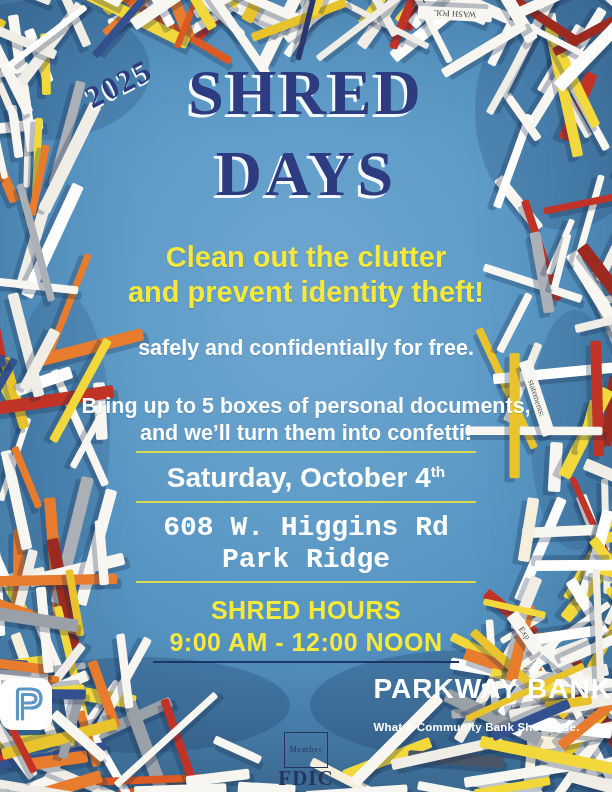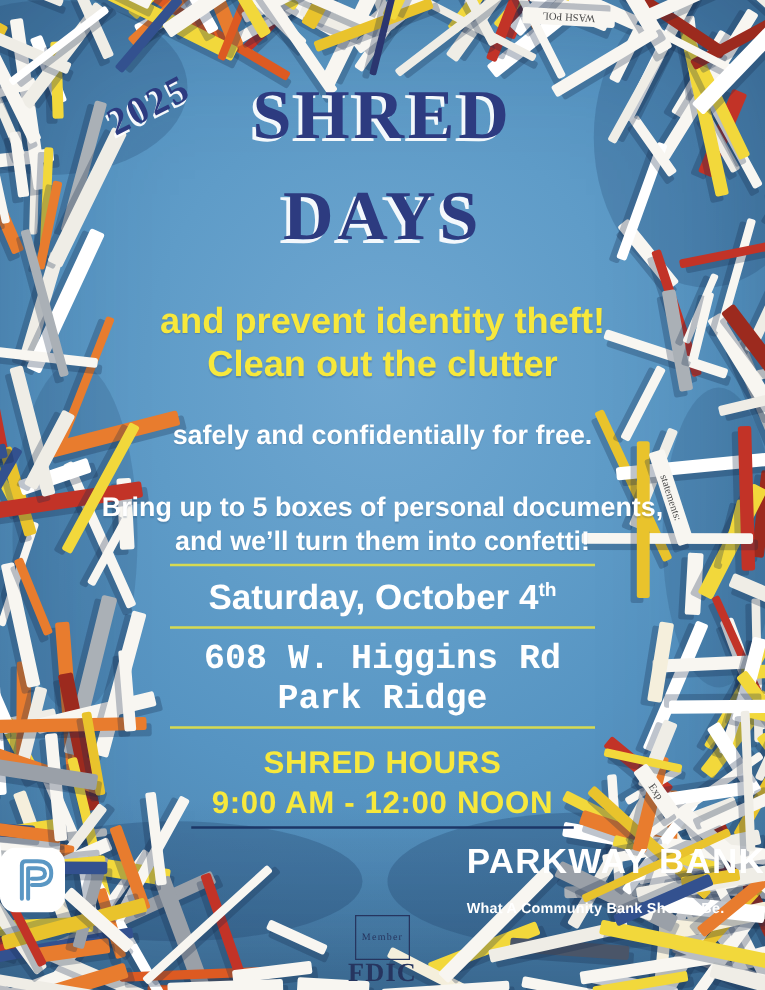--- a/index.html
+++ b/index.html
@@ -19,21 +19,21 @@
   .year{
     left:64px; right:auto; top:66px; width:110px;
     transform:rotate(-27deg);
     font-family:"Liberation Serif", serif; font-weight:bold;
     font-size:31px; color:#2d3b80; letter-spacing:2px;
     text-shadow:-2px 2px 0 rgba(255,255,255,.95);
   }
   .title{
     top:52px;
     font-family:"Liberation Serif", serif; font-weight:bold;
-    font-size:56px; line-height:81px; color:#2d3b80; letter-spacing:3px;
+    font-size:64px; line-height:81px; color:#2d3b80; letter-spacing:3px;
     text-shadow:-3px 3px 0 rgba(255,255,255,.93);
   }
   .headline{
     top:240px; color:#f7e83c; font-weight:bold; font-size:29px; line-height:35px;
     text-shadow:0 1px 1px rgba(30,60,95,.25);
   }
   .body-par{color:#fff;font-weight:bold;font-size:21.5px;line-height:27px;
     text-shadow:0 1px 1px rgba(30,60,95,.2);}
   .body1{top:335px;}
   .body2{top:393px;}
@@ -1296,22 +1296,22 @@
   <div class="content">
 
     <div class="year">2025</div>
 
     <div class="title">
       <div>SHRED</div>
       <div>DAYS</div>
     </div>
 
     <div class="headline">
+      <div>Clean out the clutter</div>
       <div>and prevent identity theft!</div>
-      <div>Clean out the clutter</div>
     </div>
 
     <div class="body-par body1">
       <div>safely and confidentially for free.</div>
     </div>
 
     <div class="body-par body2">
       <div>Bring up to 5 boxes of personal documents,</div>
       <div>and we’ll turn them into confetti!</div>
     </div>

